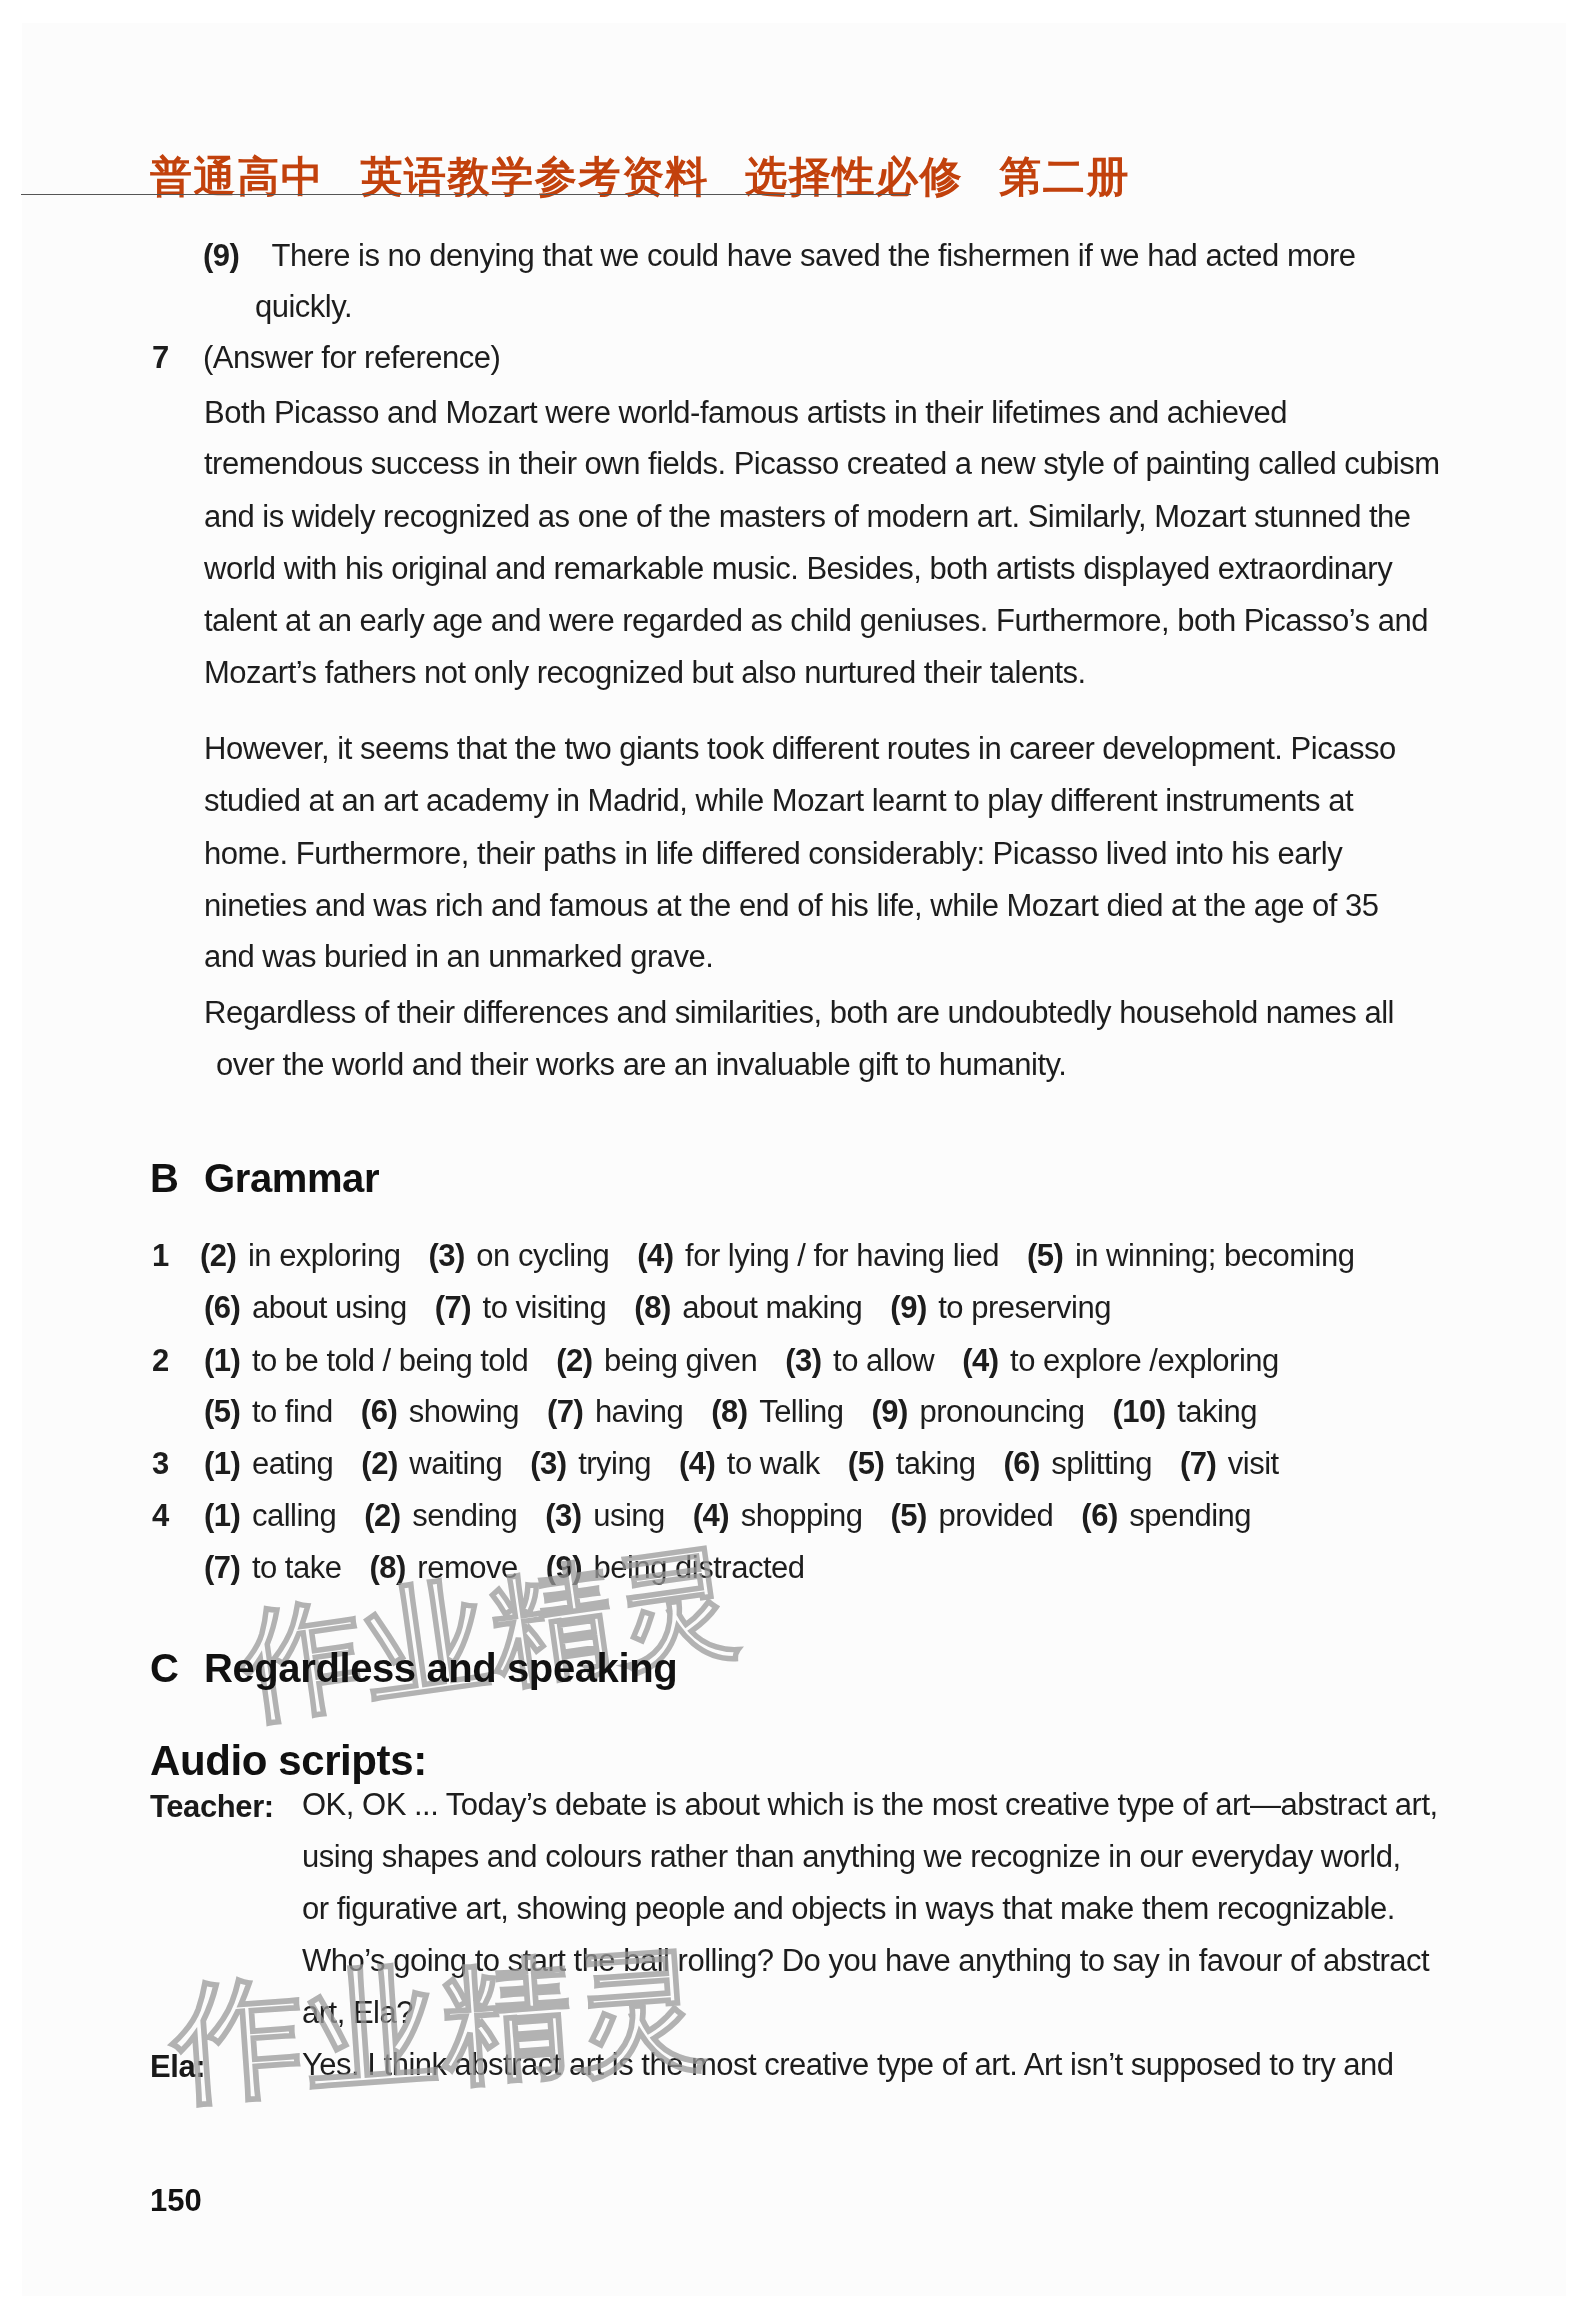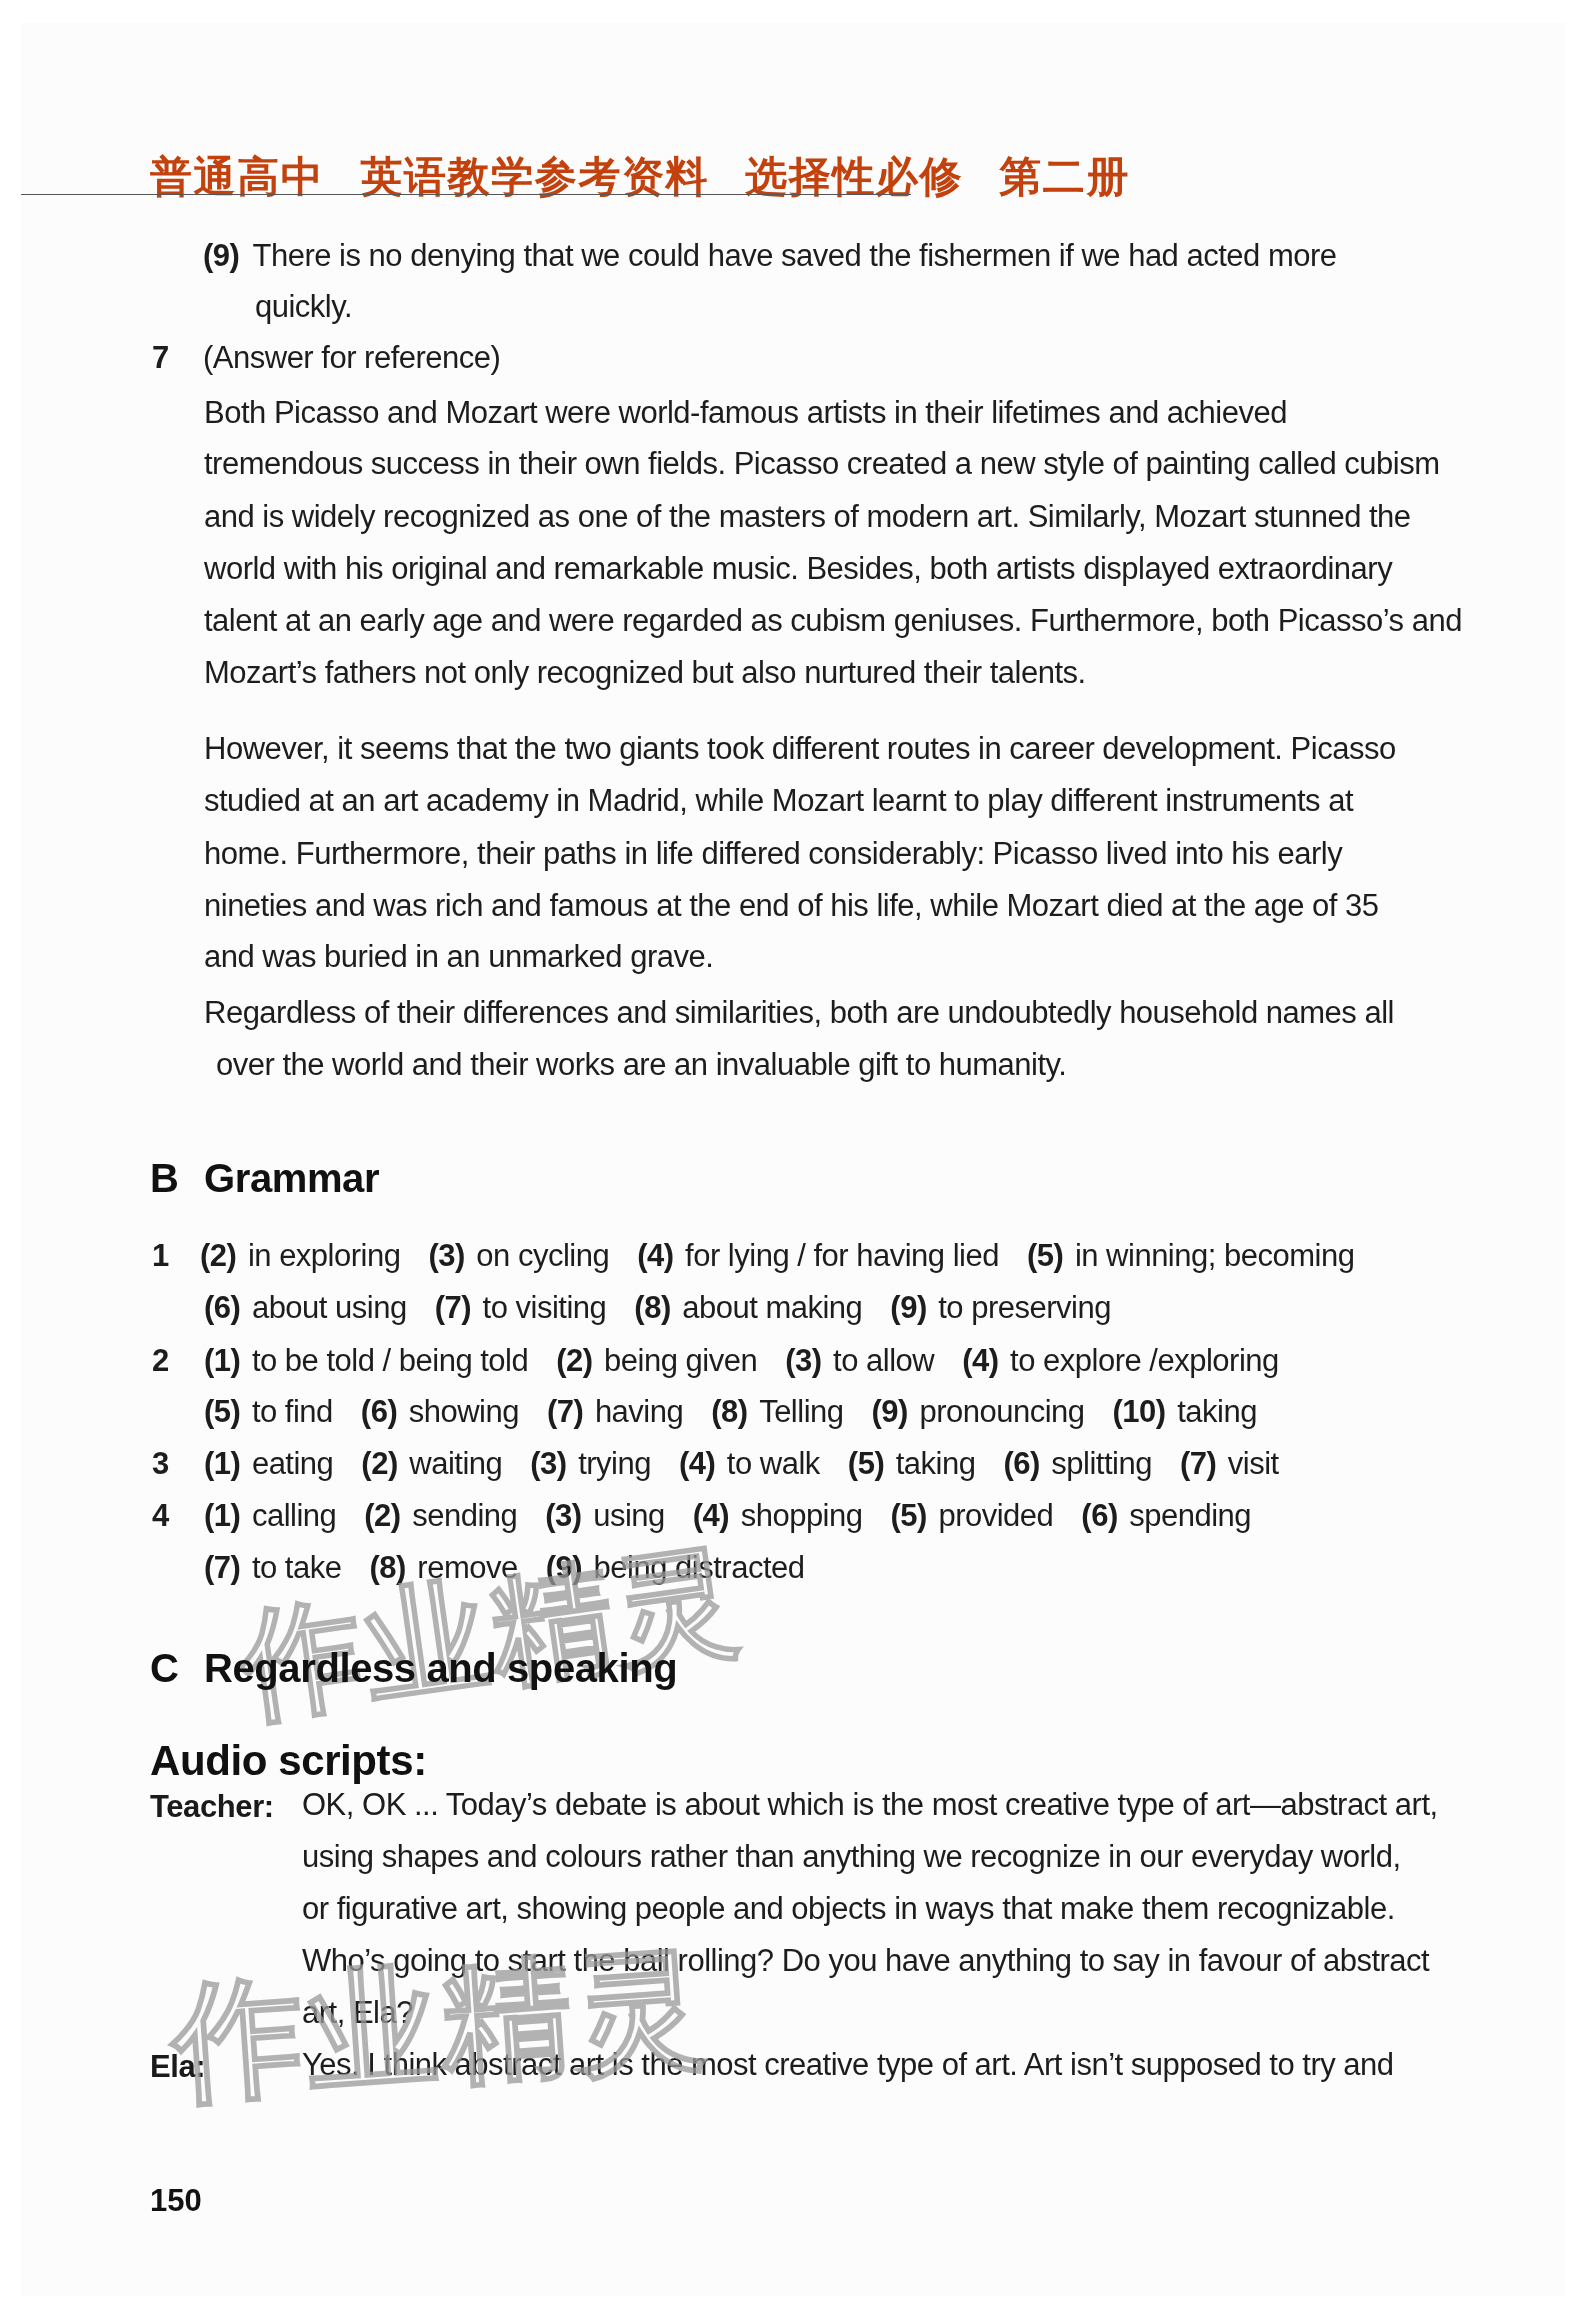--- a/index.html
+++ b/index.html
@@ -49,33 +49,33 @@
 
 <div class="sheet"></div>
 
 <div class="abs header-text">
   <span>普通高中</span><span class="sep"></span><span>英语教学参考资料</span><span class="sep"></span><span>选择性必修</span><span class="sep"></span><span>第二册</span>
 </div>
 <div class="header-rule"></div>
 
 <div class="abs t" style="left:203px; top:240px;">
   <span class="num">(9)</span>
-  <span style="margin-left:5px">There is no denying that we could have saved the fishermen if we had acted more</span>
+  <span style="margin-left:24px">There is no denying that we could have saved the fishermen if we had acted more</span>
 </div>
 <div class="abs t" style="left:255px; top:291px;">quickly.</div>
 
 <div class="abs t num" style="left:152px; top:342px;">7</div>
 <div class="abs t" style="left:203px; top:342px;">(Answer for reference)</div>
 
 <div id="item7-body">
     <div class="abs t" style="left:204px; top:397px;text-align:center;">Both Picasso and Mozart were world-famous artists in their lifetimes and achieved</div>
     <div class="abs t" style="left:204px; top:448px;">tremendous success in their own fields. Picasso created a new style of painting called cubism</div>
     <div class="abs t" style="left:204px; top:501px;text-align:center;">and is widely recognized as one of the masters of modern art. Similarly, Mozart stunned the</div>
     <div class="abs t" style="left:204px; top:553px;">world with his original and remarkable music. Besides, both artists displayed extraordinary</div>
-    <div class="abs t" style="left:204px; top:605px;">talent at an early age and were regarded as cubism geniuses. Furthermore, both Picasso’s and</div>
+    <div class="abs t" style="left:204px; top:605px;">talent at an early age and were regarded as child geniuses. Furthermore, both Picasso’s and</div>
     <div class="abs t" style="left:204px; top:657px;">Mozart’s fathers not only recognized but also nurtured their talents.</div>
     <div class="abs t" style="left:204px; top:733px;">However, it seems that the two giants took different routes in career development. Picasso</div>
     <div class="abs t" style="left:204px; top:785px;">studied at an art academy in Madrid, while Mozart learnt to play different instruments at</div>
     <div class="abs t" style="left:204px; top:838px;">home. Furthermore, their paths in life differed considerably: Picasso lived into his early</div>
     <div class="abs t" style="left:204px; top:890px;">nineties and was rich and famous at the end of his life, while Mozart died at the age of 35</div>
     <div class="abs t" style="left:204px; top:941px;">and was buried in an unmarked grave.</div>
     <div class="abs t" style="left:204px; top:997px;">Regardless of their differences and similarities, both are undoubtedly household names all</div>
     <div class="abs t" style="left:204px; top:1049px;margin-left:12px;">over the world and their works are an invaluable gift to humanity.</div>
   </div>
 

